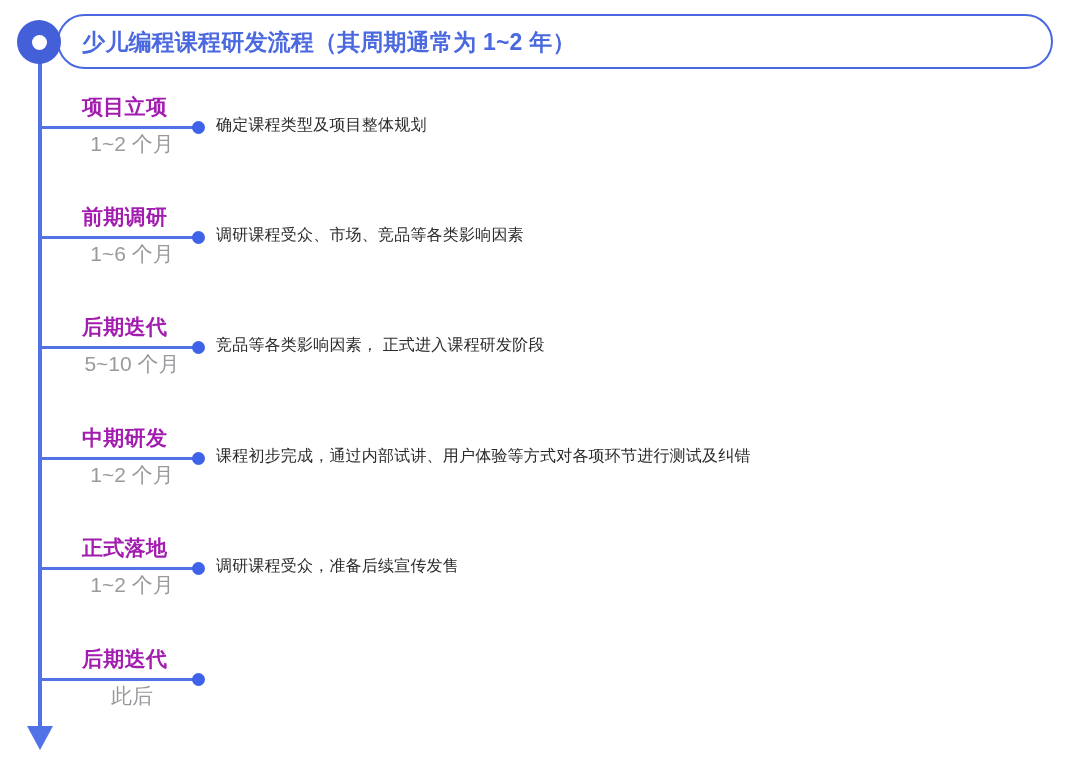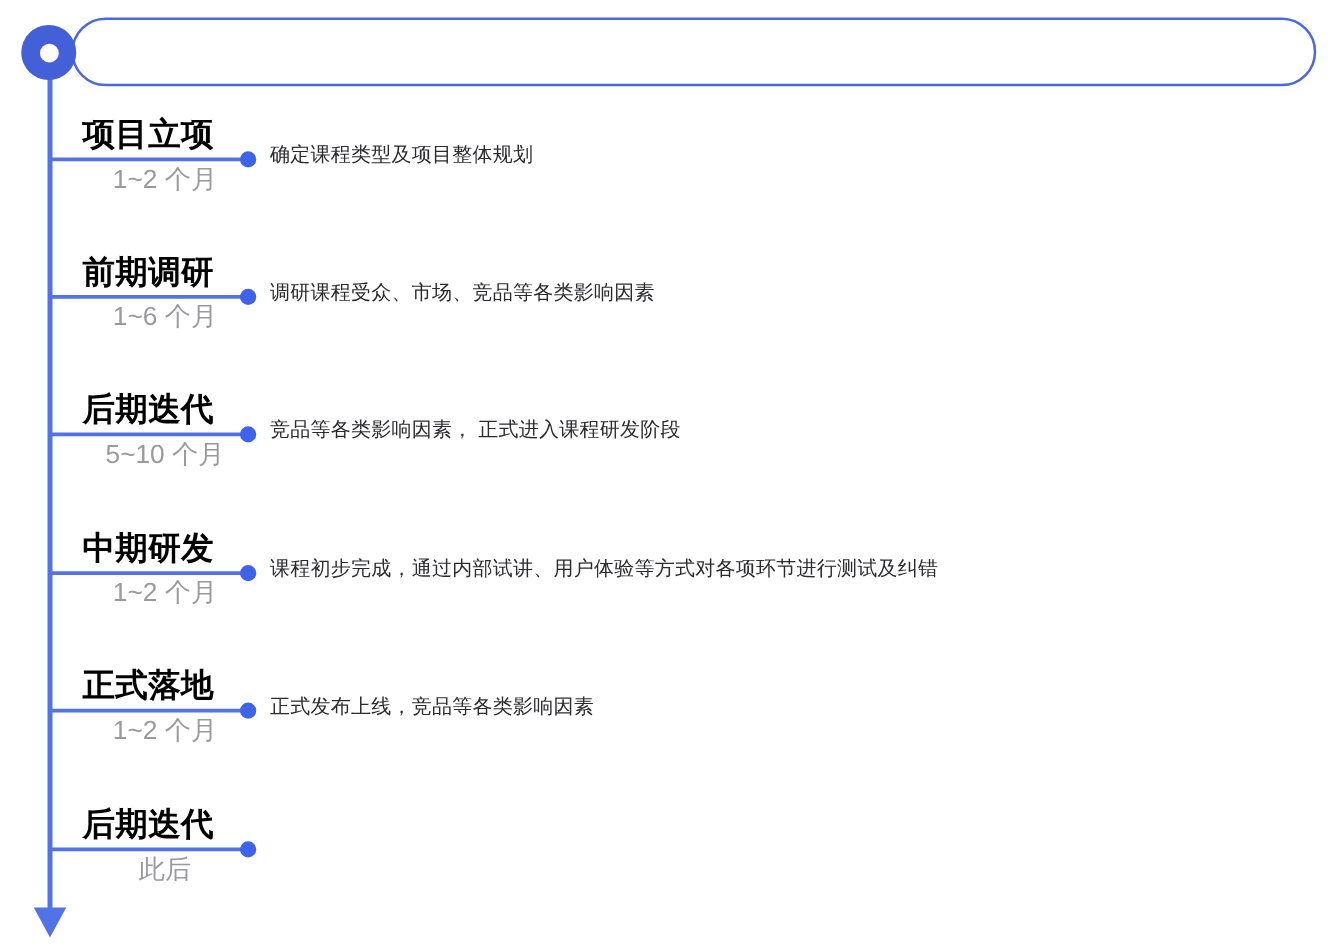--- a/index.html
+++ b/index.html
@@ -118,27 +118,27 @@
     left: 192px;
     top: 33px;
     width: 13px;
     height: 13px;
     border-radius: 50%;
     background: #3f63e8;
   }
 
   .stage-label {
     position: absolute;
-    left: 66px;
+    left: 82px;
     top: 4px;
     height: 30px;
     line-height: 30px;
-    font-size: 26px;
+    font-size: 21px;
     font-weight: bold;
-    color: #000000;
+    color: #a21caf;
     white-space: nowrap;
     letter-spacing: 0.3px;
   }
 
   .stage-duration {
     position: absolute;
     left: 66px;
     top: 44px;
     width: 132px;
     text-align: center;
@@ -161,20 +161,21 @@
     letter-spacing: 0.2px;
   }
 </style>
 </head>
 <body>
 
 <div id="diagram">
 
   <div class="header-pill"></div>
   <div class="header-bullet"></div>
+  <div class="header-title">少儿编程课程研发流程（其周期通常为 1~2 年）</div>
 
   <div class="spine"></div>
   <div class="spine-arrow"></div>
 
   <div class="row" style="top:88px">
     <div class="branch-line"></div>
     <div class="branch-dot"></div>
     <div class="stage-label">项目立项</div>
     <div class="stage-duration">1~2 个月</div>
     <div class="stage-desc">确定课程类型及项目整体规划</div>
@@ -202,21 +203,21 @@
     <div class="stage-label">中期研发</div>
     <div class="stage-duration">1~2 个月</div>
     <div class="stage-desc">课程初步完成，通过内部试讲、用户体验等方式对各项环节进行测试及纠错</div>
   </div>
 
   <div class="row" style="top:529px">
     <div class="branch-line"></div>
     <div class="branch-dot"></div>
     <div class="stage-label">正式落地</div>
     <div class="stage-duration">1~2 个月</div>
-    <div class="stage-desc">正式发布上线，竞品等各类影响因素</div>
+    <div class="stage-desc">调研课程受众，准备后续宣传发售</div>
   </div>
 
   <div class="row" style="top:640px">
     <div class="branch-line"></div>
     <div class="branch-dot"></div>
     <div class="stage-label">后期迭代</div>
     <div class="stage-duration">此后</div>
   </div>
 
 </div>

